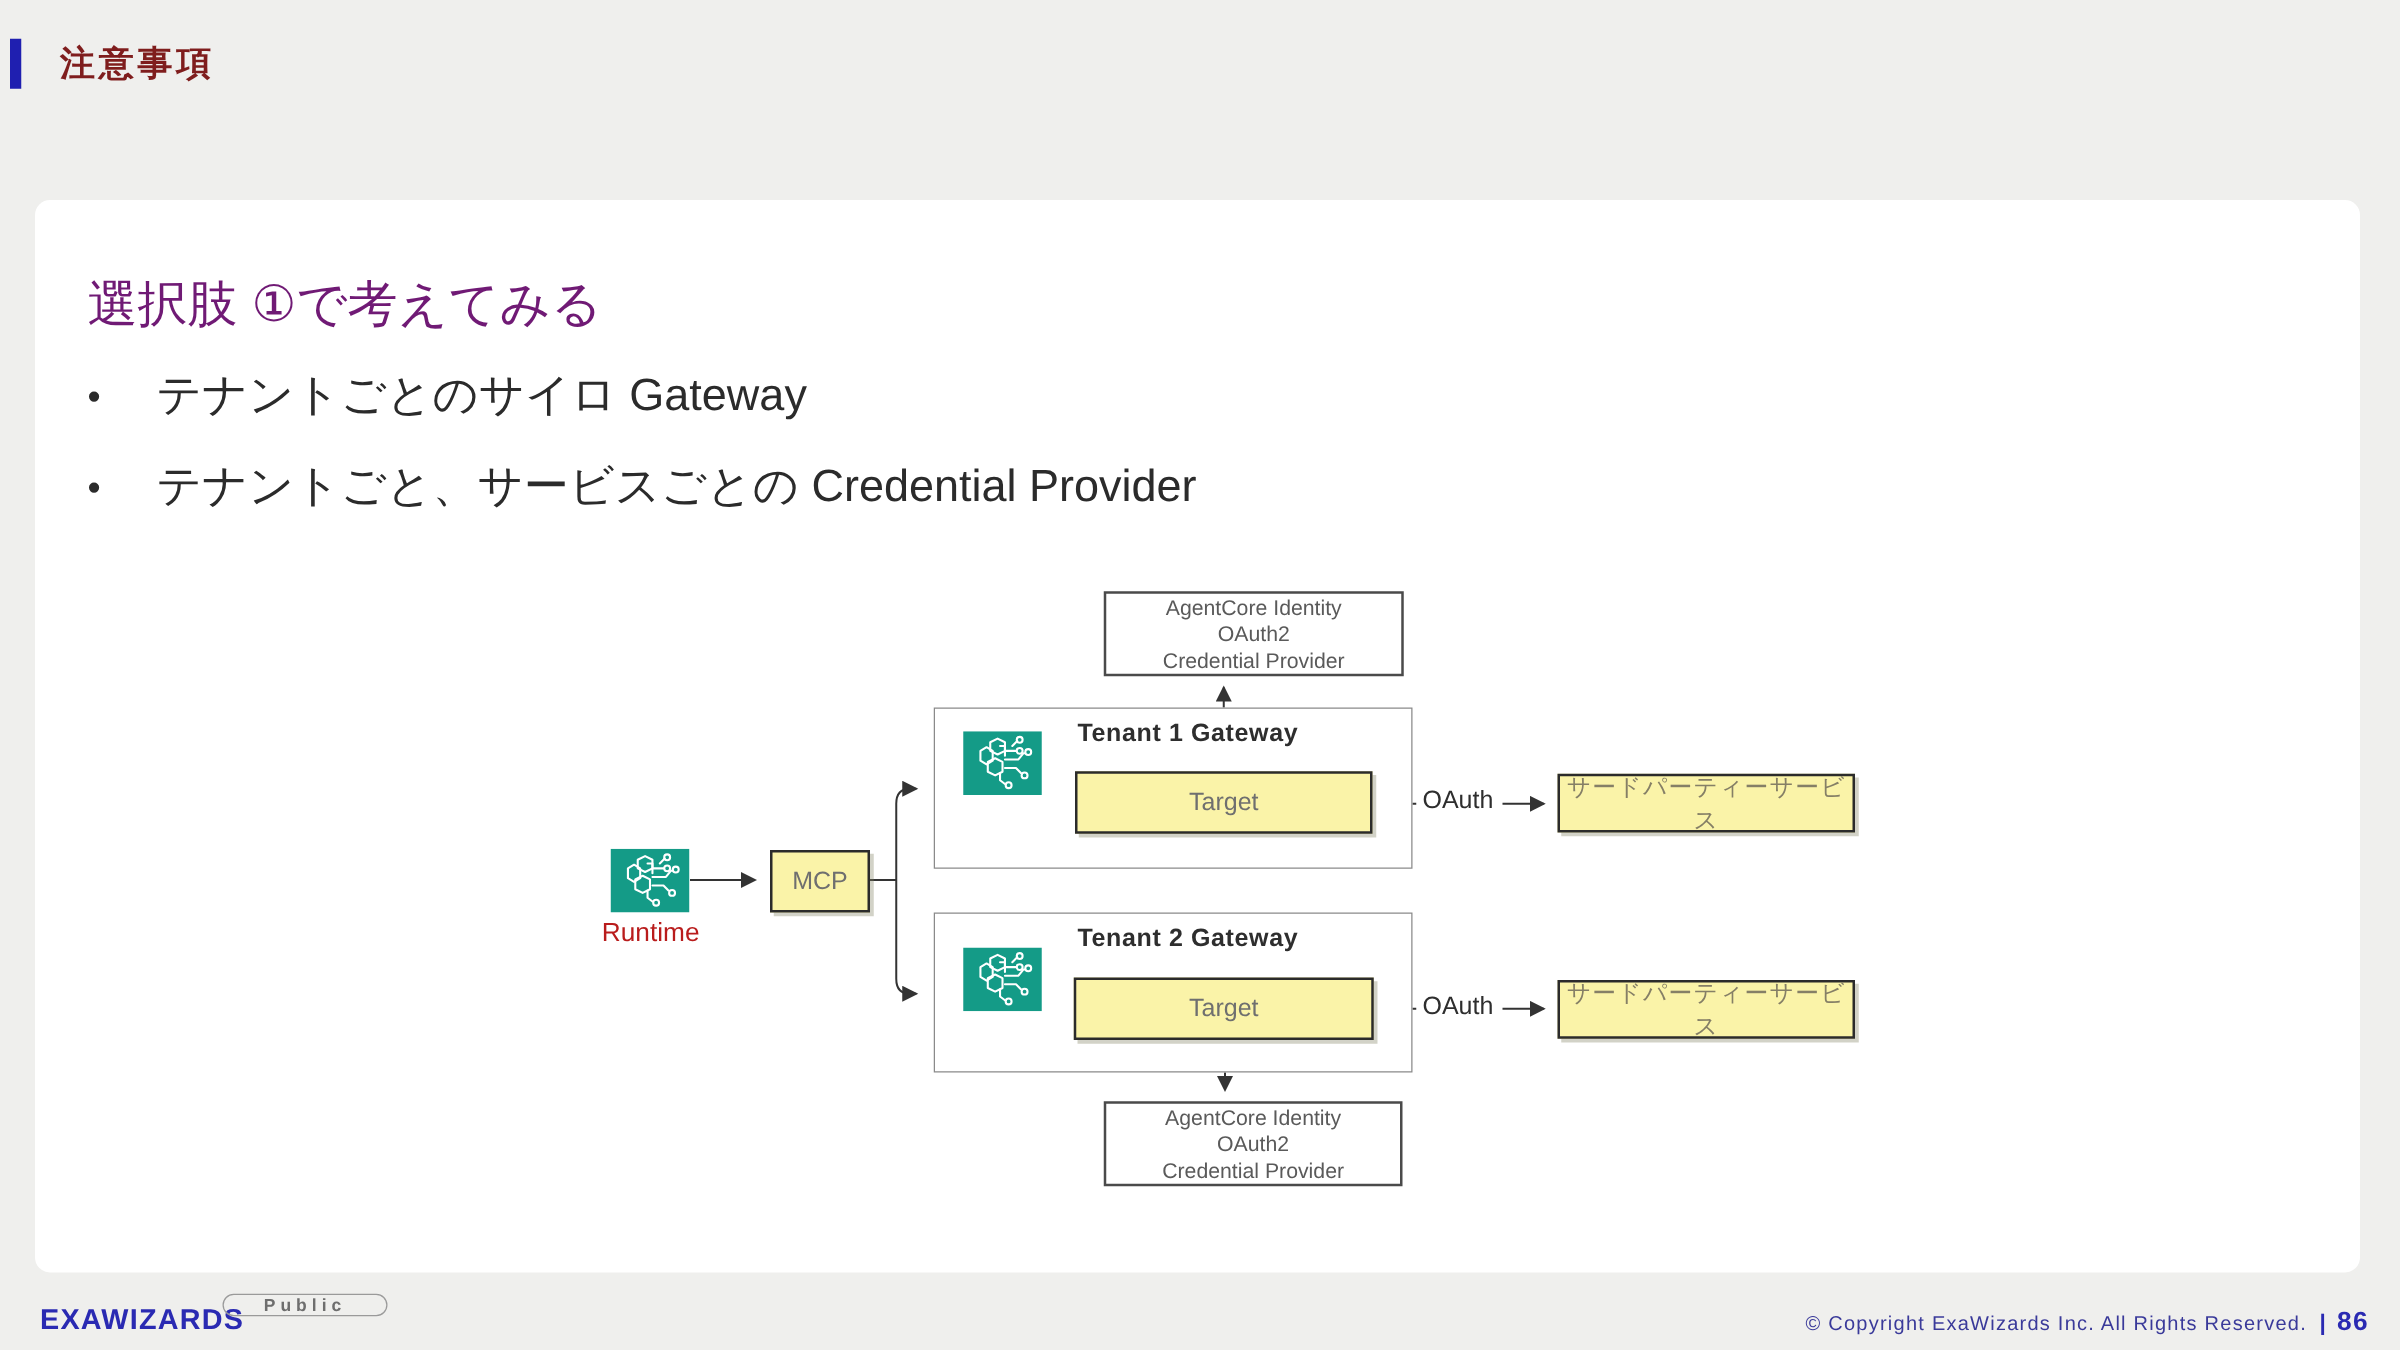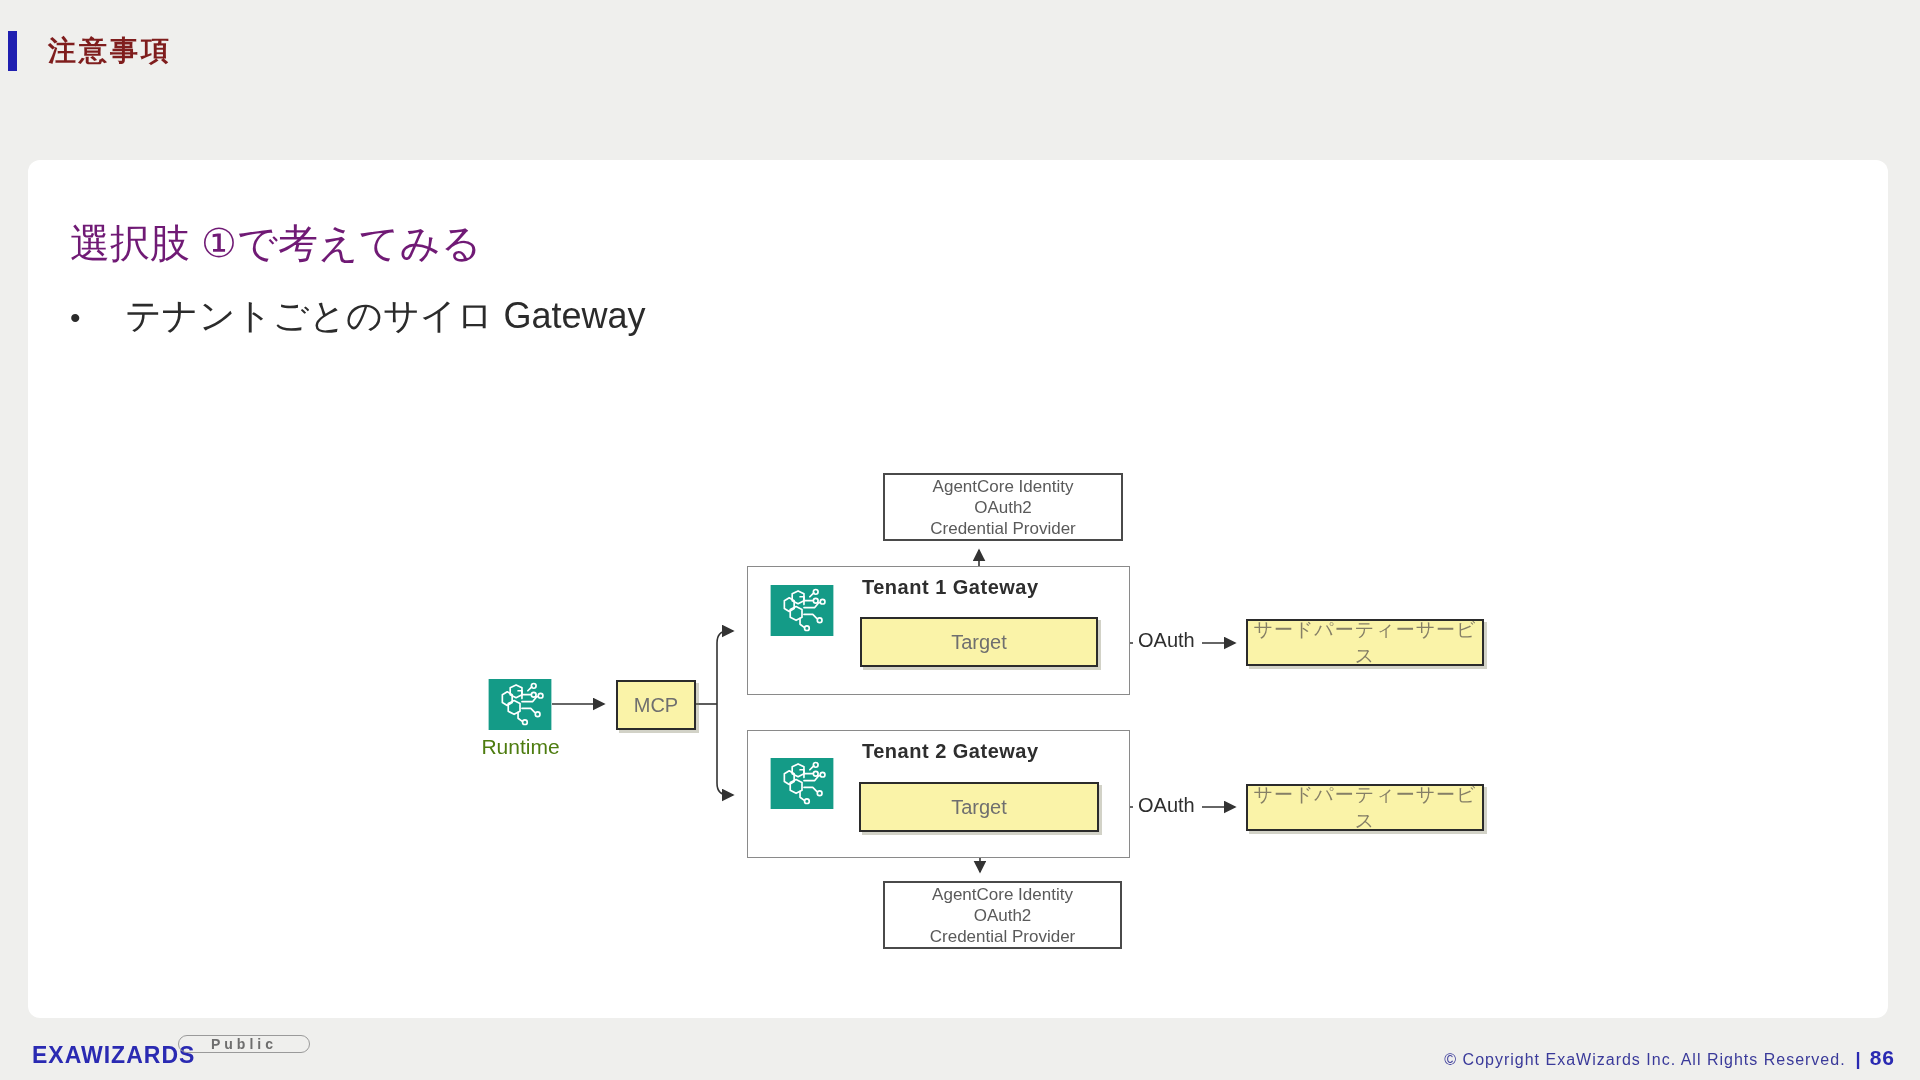--- a/index.html
+++ b/index.html
@@ -34,21 +34,21 @@
     color:#6f6f6f; font-size:20px;
   }
   .gateway { border:1.5px solid #8a8a8a; background:#fff; }
   .gw-title { position:absolute; font-size:20px; font-weight:600; color:#2e2e2e; letter-spacing:.5px; }
   .cred {
     background:#fff; border:2px solid #4a4a4a; color:#5a5a5a;
     font-size:17px; line-height:21px; flex-direction:column;margin-left:24px;
   }
   .icon-box { position:absolute; width:64px; height:51px; }
   .icon-box svg { display:block; width:100%; height:100%; }
-  .node-label { position:absolute; font-size:21px; color:#4d7c0f; text-align:center; }
+  .node-label { position:absolute; font-size:21px; color:#b91c1c; text-align:center; }
   .oauth-label { position:absolute; font-size:20px; color:#2e2e2e; }
   .service { font-size:19px; color:#857f66; letter-spacing:1px; }
 
   
   .runtime-icon { left:488px; top:679px; }
   .runtime-label{ left:448px; top:735px; width:145px; }
   .mcp     { left:616px; top:680px; width:80px;  height:50px; }
   .gw1     { left:747px; top:566px; width:383px; height:129px; }
   .gw1-title{ left:862px; top:576px; }
   .gw1-icon{ left:770px; top:585px; }
@@ -82,20 +82,23 @@
 
   <div class="kicker-bar"></div>
   <div class="kicker">注意事項</div>
 
   <div class="card"></div>
 
   <div class="heading">選択肢 ①で考えてみる</div>
 
   <div class="bullet bullet-1">
     <span class="dot">•</span><span>テナントごとのサイロ Gateway</span>
+  </div>
+  <div class="bullet bullet-2">
+    <span class="dot">•</span><span>テナントごと、サービスごとの Credential Provider</span>
   </div>
 
   <svg class="connectors" viewBox="0 0 1920 1080">
     <defs>
       <marker id="arr" markerWidth="9" markerHeight="9" refX="7" refY="4" orient="auto-start-reverse">
         <path d="M0,0 L8,4 L0,8 z" fill="#333"></path>
       </marker>
     </defs>
     <g stroke="#333" stroke-width="1.6" fill="none">
 

